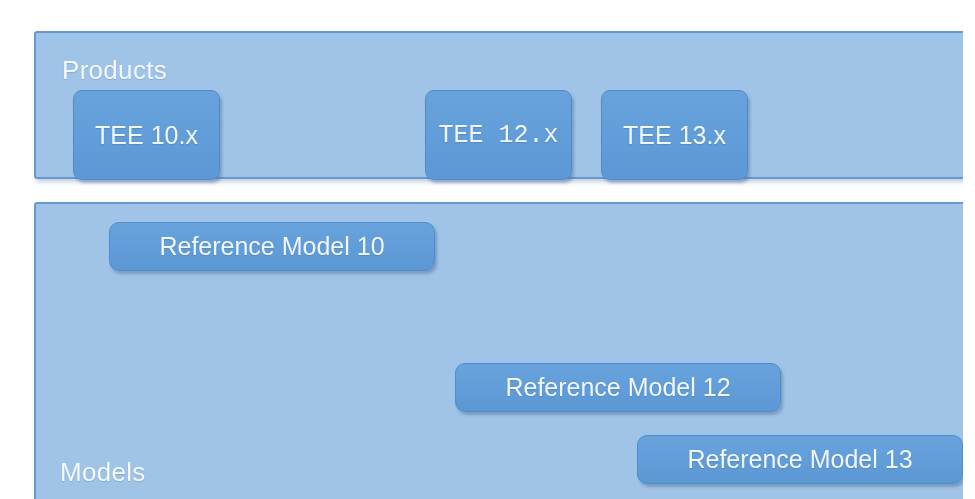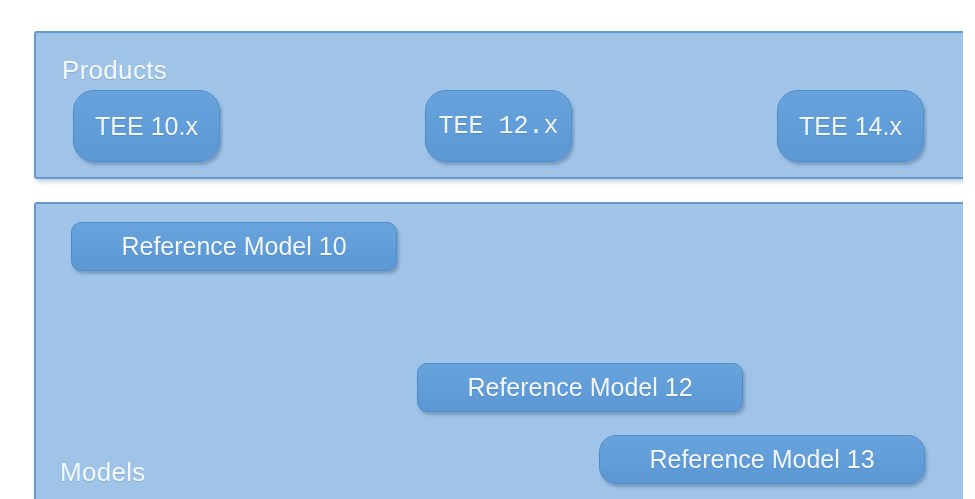--- a/index.html
+++ b/index.html
@@ -61,54 +61,55 @@
     border: 1px solid var(--box-border, #4f8cc8);
     color: var(--box-text, #f2f7fc);
     text-shadow: 0 1px 1px rgba(70, 105, 150, 0.35);
     box-shadow: 2px 3px 3px rgba(85, 115, 155, 0.5);
     white-space: nowrap;
   }
 
   .tee-box {
     top: 57px;
     width: 147px;
-    height: 72px;
-    border-radius: 21px;
+    height: 90px;
+    border-radius: 9px;
     font-size: 25px;
   }
 
   .tee-box.t0 { left: 37px; }
   .tee-box.t1 { left: 213px; }
   .tee-box.t2 { left: 389px; font-family: Liberation Mono, monospace; }
   .tee-box.t3 { left: 565px; }
   .tee-box.t4 { left: 741px; }
 
   .rm-box {
     width: 326px;
     height: 49px;
     border-radius: 10px;
     font-size: 25px;
+    margin-left: 38px;
   }
 
   .rm-box.r0 { left: 35px;  top: 18px; }
   .rm-box.r1 { left: 211px; top: 86px; }
   .rm-box.r2 { left: 381px; top: 159px; }
-  .rm-box.r3 { left: 563px; top: 231px; border-radius: 17px; }
+  .rm-box.r3 { left: 563px; top: 231px; }
 </style>
 </head>
 <body>
 
 <div class="canvas">
 
   <section class="panel" id="products-panel">
     <div class="panel-label top-left">Products</div>
 
     <div class="box tee-box t0">TEE 10.x</div>
     <div class="box tee-box t2">TEE 12.x</div>
-    <div class="box tee-box t4">TEE 14.x</div>
+    <div class="box tee-box t3">TEE 13.x</div>
   </section>
 
   <section class="panel" id="models-panel">
     <div class="box rm-box r0">Reference Model 10</div>
     <div class="box rm-box r2">Reference Model 12</div>
     <div class="box rm-box r3">Reference Model 13</div>
 
     <div class="panel-label bottom-left">Models</div>
   </section>
 

